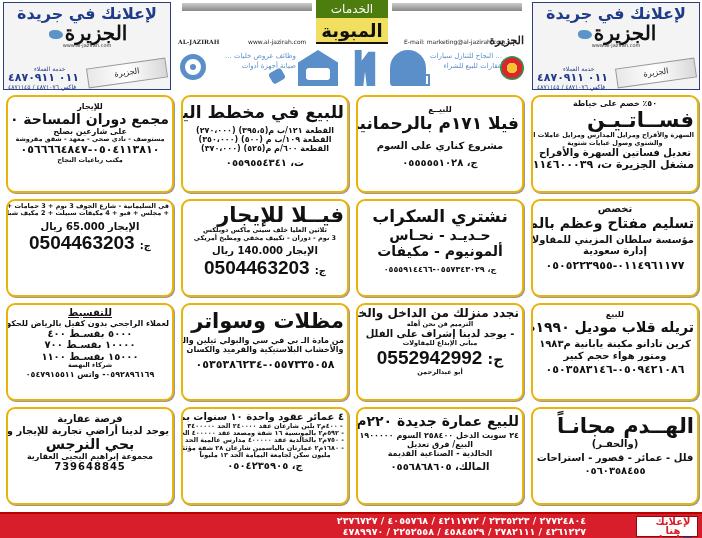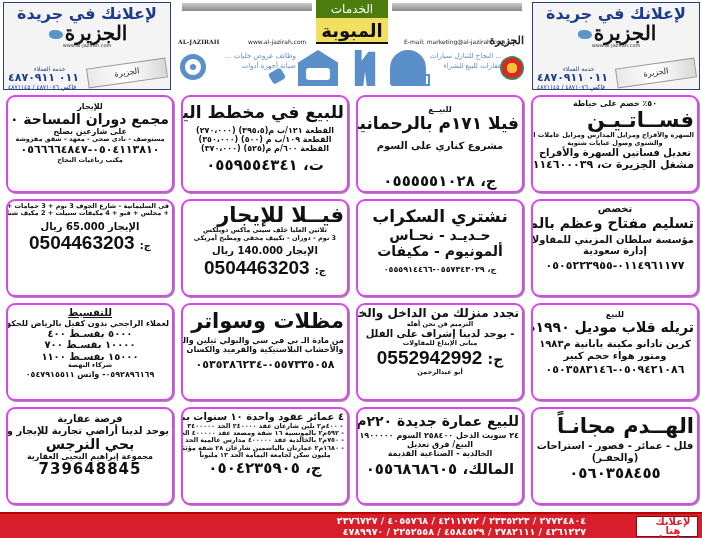--- a/index.html
+++ b/index.html
@@ -35,30 +35,30 @@
   .ic.drill { left: 94px; top: 22px; width: 14px; height: 12px; transform: rotate(-30deg); border-radius: 3px; }
   .ic.garage { left: 122px; top: 2px; width: 40px; height: 36px; clip-path: polygon(50% 0,100% 35%,100% 100%,0 100%,0 35%); }
   .ic.garage::after { content:""; position:absolute; left:8px; top:18px; width:24px; height:12px; background:#fff; border-radius:3px; }
   .ic.people { left: 172px; top: 2px; width: 34px; height: 36px; clip-path: polygon(20% 0,40% 0,40% 30%,60% 5%,80% 5%,80% 100%,55% 100%,50% 60%,45% 100%,20% 100%); }
   .ic.tree { left: 214px; top: 2px; width: 36px; height: 36px; border-radius: 50% 50% 10% 10%; }
   .ic.chair { left: 240px; top: 26px; width: 14px; height: 12px; background: none; border: 2px solid #5b8fc9; }
   .svc-text-r { position: absolute; left: 252px; top: 3px; font-size: 7px; color: #5b8fc9; direction: rtl; width: 74px; text-align: right; line-height: 10px; }
   .ic.badge { right: 4px; top: 8px; width: 24px; height: 24px; border-radius: 50%; background: radial-gradient(circle,#f4c430 30%,#d9262f 32%,#d9262f 60%,#3a8a4c 62%); }
 
   .grid { position: absolute; top: 95px; left: 3px; width: 696px; height: 410px; }
-  .ad { position: absolute; width: 168px; height: 98px; border: 2px solid #d946ef; border-radius: 9px; background: #fff; text-align: center; direction: rtl; overflow: hidden; padding: 2px 3px; box-shadow: 1px 1px 0 #999; }
+  .ad { position: absolute; width: 168px; height: 98px; border: 2px solid #eab308; border-radius: 9px; background: #fff; text-align: center; direction: rtl; overflow: hidden; padding: 2px 3px; box-shadow: 1px 1px 0 #999; }
   .ad .l { display: block; line-height: 1.15; color: #111; white-space: nowrap; }
   .s { font-size: 8px; font-weight: bold; }
   .xs { font-size: 6.5px; font-weight: bold; }
   .m { font-size: 10px; font-weight: bold; }
   .lg { font-size: 14px; font-weight: bold; }
   .xl { font-size: 17px; font-weight: bold; }
   .xxl { font-size: 21px; font-weight: bold; text-align: right; }
   .ph { font-size: 11px; font-weight: bold; letter-spacing: 1px; }
-  .phl { font-size: 15px; font-weight: bold; letter-spacing: 1px; }
+  .phl { font-size: 10px; font-weight: bold; letter-spacing: 1px; }
   .phen { font-size: 19px; font-weight: bold; font-family: "Liberation Sans", sans-serif; direction: ltr; unicode-bidi: embed; }
   .u { text-decoration: underline; }
 
   .footer { position: absolute; left: 0; top: 512px; width: 702px; height: 26px; background: #d81e2a; border-top: 2px solid #b00; }
   .footer .nums { position: absolute; left: 6px; top: 1px; width: 580px; color: #fff; font-size: 9.5px; font-weight: bold; line-height: 11px; direction: rtl; text-align: right; letter-spacing: 1px; }
   .footer .cta { position: absolute; right: 4px; top: 2px; width: 62px; height: 21px; background: #fff; border: 1px solid #8a0b12; text-align: center; direction: rtl; }
   .footer .cta span { display: block; font-size: 10px; font-weight: bold; color: #d81e2a; line-height: 9px; padding-left: 12px; }
   .footer .cta .phoneicon { display: inline-block; width: 9px; height: 6px; background: #2a3f8f; vertical-align: middle; }
 </style>
 </head>
@@ -121,21 +121,21 @@
     <span class="l xxl">فســاتـيـن</span>
     <span class="l xs">السهرة والأفراح ومرايل المدارس ومرايل عاملات المنازل</span>
     <span class="l xs">والشتوي وصول عبايات شتوية</span>
     <span class="l m">تعديل فساتين السهرة والأفراح</span>
     <span class="l ph">مشغل الجزيرة ت، ٠١١٤٦٠٠٠٣٩</span>
   </div>
   <div class="ad" style="left:353px;top:0">
     <span class="l s" style="margin-top:6px">للبيــع</span>
     <span class="l xl">فيلا ١٧١م بالرحمانية</span>
     <span class="l m" style="margin-top:6px">مشروع كناري على السوم</span>
-    <span class="l phl" style="margin-top:22px">ج، ٠٥٥٥٥٥١٠٢٨</span>
+    <span class="l phl" style="margin-top:6px">ج، ٠٥٥٥٥٥١٠٢٨</span>
   </div>
   <div class="ad" style="left:178px;top:0">
     <span class="l xl" style="margin-top:4px">للبيع في مخطط اليوسف</span>
     <span class="l s" style="margin-top:3px">القطعة ١٢١/ب م(٣٩٥،٥) (٢٧٠،٠٠٠)</span>
     <span class="l s">القطعة ١٠٩/ب م (٥٠٠) (٣٥٠،٠٠٠)</span>
     <span class="l s">القطعة ٦٠٠/م م(٥٢٥) (٣٧٠،٠٠٠)</span>
     <span class="l phl" style="margin-top:4px">ت، ٠٥٥٩٥٥٤٣٤١</span>
   </div>
   <div class="ad" style="left:3px;top:0">
     <span class="l s" style="margin-top:3px">للإيجار</span>
@@ -199,22 +199,22 @@
     <span class="l s">لعملاء الراجحي بدون كفيل بالرياض للحكوميين</span>
     <span class="l m">٥٠٠٠ بقسـط ٤٠٠</span>
     <span class="l m">١٠٠٠٠ بقسـط ٧٠٠</span>
     <span class="l m">١٥٠٠٠ بقسـط ١١٠٠</span>
     <span class="l xs">شركاء النهضة</span>
     <span class="l s">٠٥٩٢٨٩٦١٦٩- واتس ٠٥٤٧٩١٥٥١١</span>
   </div>
 
   <div class="ad" style="left:528px;top:312px">
     <span class="l xxl" style="margin-top:3px">الهــدم مجانـاً</span>
+    <span class="l m">(والحفـر)</span>
     <span class="l m" style="margin-top:2px">فلل - عمائر - قصور - استراحات</span>
-    <span class="l m">(والحفـر)</span>
     <span class="l phl" style="margin-top:2px">٠٥٦٠٣٥٨٤٥٥</span>
   </div>
   <div class="ad" style="left:353px;top:312px">
     <span class="l lg" style="margin-top:2px">للبيع عمارة جديدة ٢٢٠م٢</span>
     <span class="l s" style="margin-top:2px">٢٤ سويت الدخل ٢٥٨٤٠٠ السوم ١٩٠٠٠٠٠</span>
     <span class="l s">البيع/ فرق تعديل</span>
     <span class="l s">الخالدية - الصناعية القديمة</span>
     <span class="l phl" style="margin-top:2px">المالك، ٠٥٥٦٨٦٨٦٠٥</span>
   </div>
   <div class="ad" style="left:178px;top:312px">

